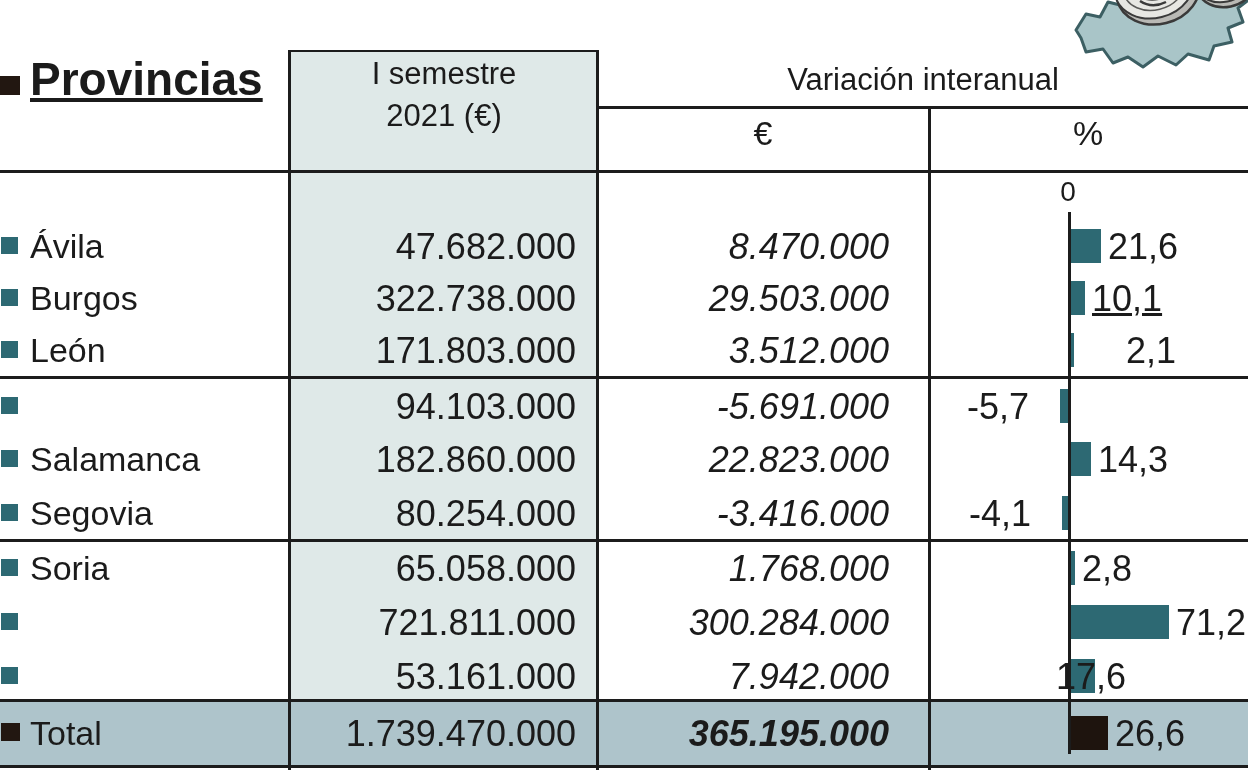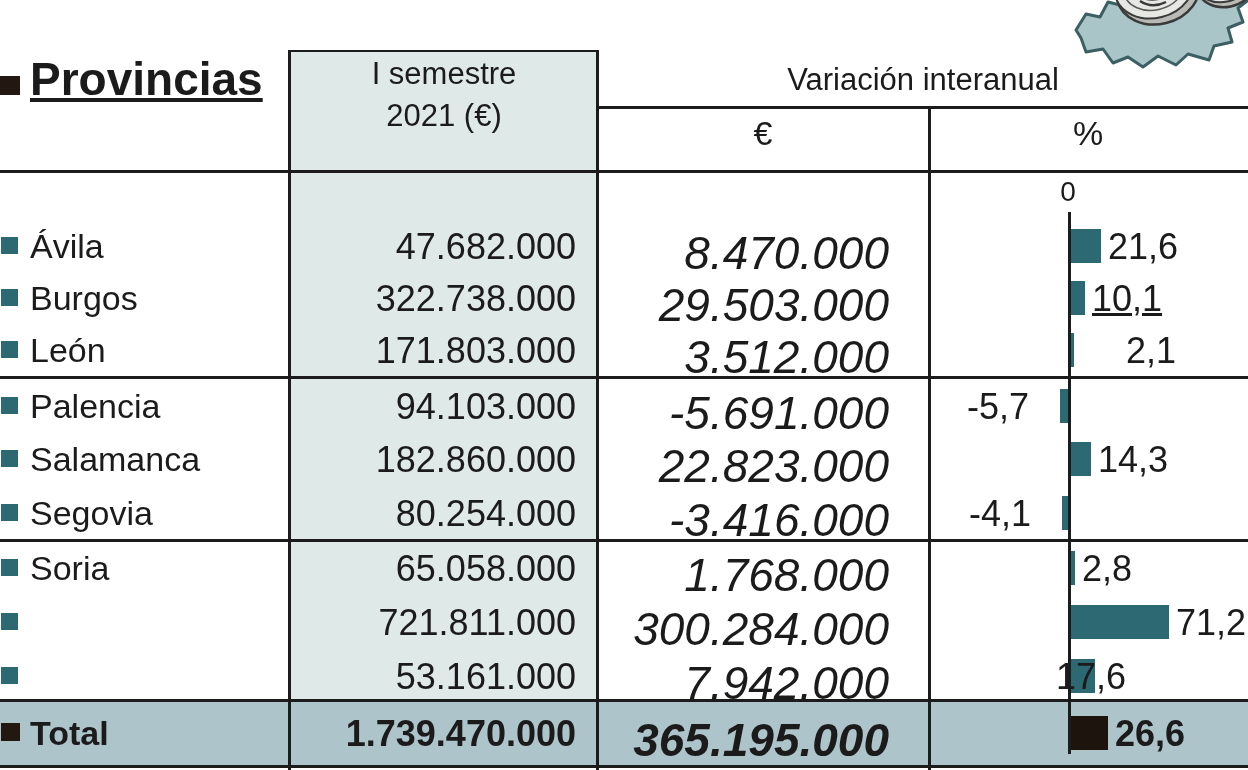--- a/index.html
+++ b/index.html
@@ -15,25 +15,25 @@
   .hdr-bullet{position:absolute;left:0px;top:76px;width:20px;height:19px;background:#221711;}
   .hdr-sem{position:absolute;left:290px;width:308px;text-align:center;font-size:31px;}
   .hdr-var{position:absolute;left:598px;width:650px;text-align:center;top:62px;font-size:31px;}
   .hdr-eur{position:absolute;left:598px;width:330px;text-align:center;top:114px;font-size:34px;}
   .hdr-pct{position:absolute;left:928px;width:320px;text-align:center;top:114px;font-size:34px;}
   .zero{position:absolute;left:1038px;width:60px;text-align:center;top:176px;font-size:28px;}
   .row{position:absolute;left:0;width:1224px;height:54px;}
   .row .bullet{position:absolute;left:1px;top:18px;width:17px;height:17px;}
   .row .name{position:absolute;left:30px;top:8px;font-size:34px;}
   .row .sem{position:absolute;left:290px;top:7px;width:286px;text-align:right;font-size:36px;}
-  .row .eur{position:absolute;left:600px;top:7px;width:289px;text-align:right;font-size:46px;font-style:italic;}
+  .row .eur{position:absolute;left:600px;top:7px;width:289px;text-align:right;font-size:36px;font-style:italic;}
   .row .bar{position:absolute;top:10px;height:34px;}
   .row .pctlabel{position:absolute;top:7px;font-size:36px;white-space:nowrap;}
   .row.total .bullet{width:19px;height:18px;top:17px;}
-  .row.total .name,.row.total .sem,.row.total .pctlabel{font-weight:bold;text-align:right;}
+  .row.total .name,.row.total .sem,.row.total .pctlabel{font-weight:normal;text-align:right;}
   .row.total .eur{font-weight:bold;}
   .illus{position:absolute;left:1058px;top:-32px;width:200px;height:104px;}
 </style>
 </head>
 <body>
 
 <div id="stage">
 
   <div class="bgcell" style="left:290px;top:50px;width:308px;height:652px;"></div>
   <div class="totalband" style="left:0;top:702px;width:1248px;height:64px;"></div>
@@ -94,21 +94,20 @@
       <div class="row" style="top: 323px;">
     <span class="bullet" style="background: rgb(45, 105, 115);"></span>
     <span class="name">León</span>
     <span class="sem">171.803.000</span>
     <span class="eur">3.512.000</span>
     <span class="bar" style="width: 3px; background: rgb(45, 105, 115); left: 1071px;"></span>
     <span class="pctlabel" style="left: 1126px;">2,1</span>
   </div>
       <div class="row" style="top: 379px;">
     <span class="bullet" style="background: rgb(45, 105, 115);"></span>
-    <span class="name">Palencia</span>
     <span class="sem">94.103.000</span>
     <span class="eur">-5.691.000</span>
     <span class="bar" style="width: 8px; background: rgb(45, 105, 115); left: 1060px;"></span>
     <span class="pctlabel" style="right: 195px;">-5,7</span>
   </div>
       <div class="row" style="top: 432px;">
     <span class="bullet" style="background: rgb(45, 105, 115);"></span>
     <span class="name">Salamanca</span>
     <span class="sem">182.860.000</span>
     <span class="eur">22.823.000</span>

